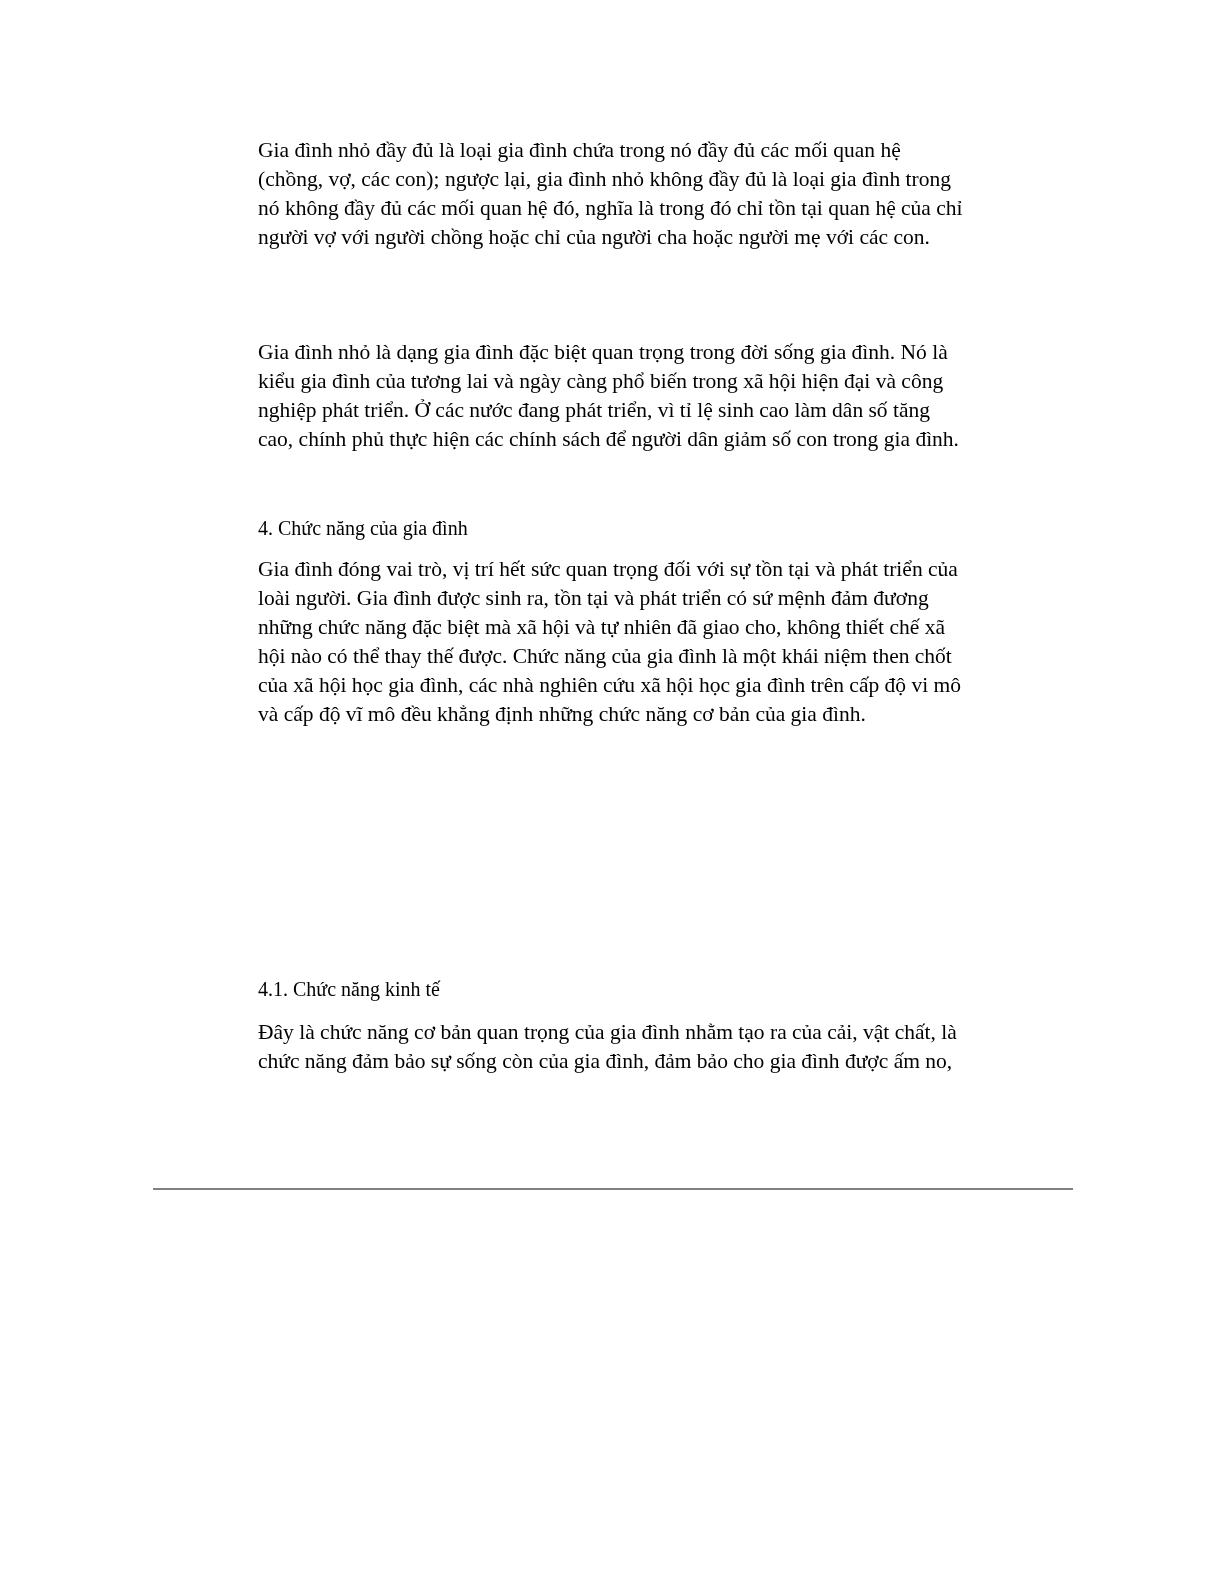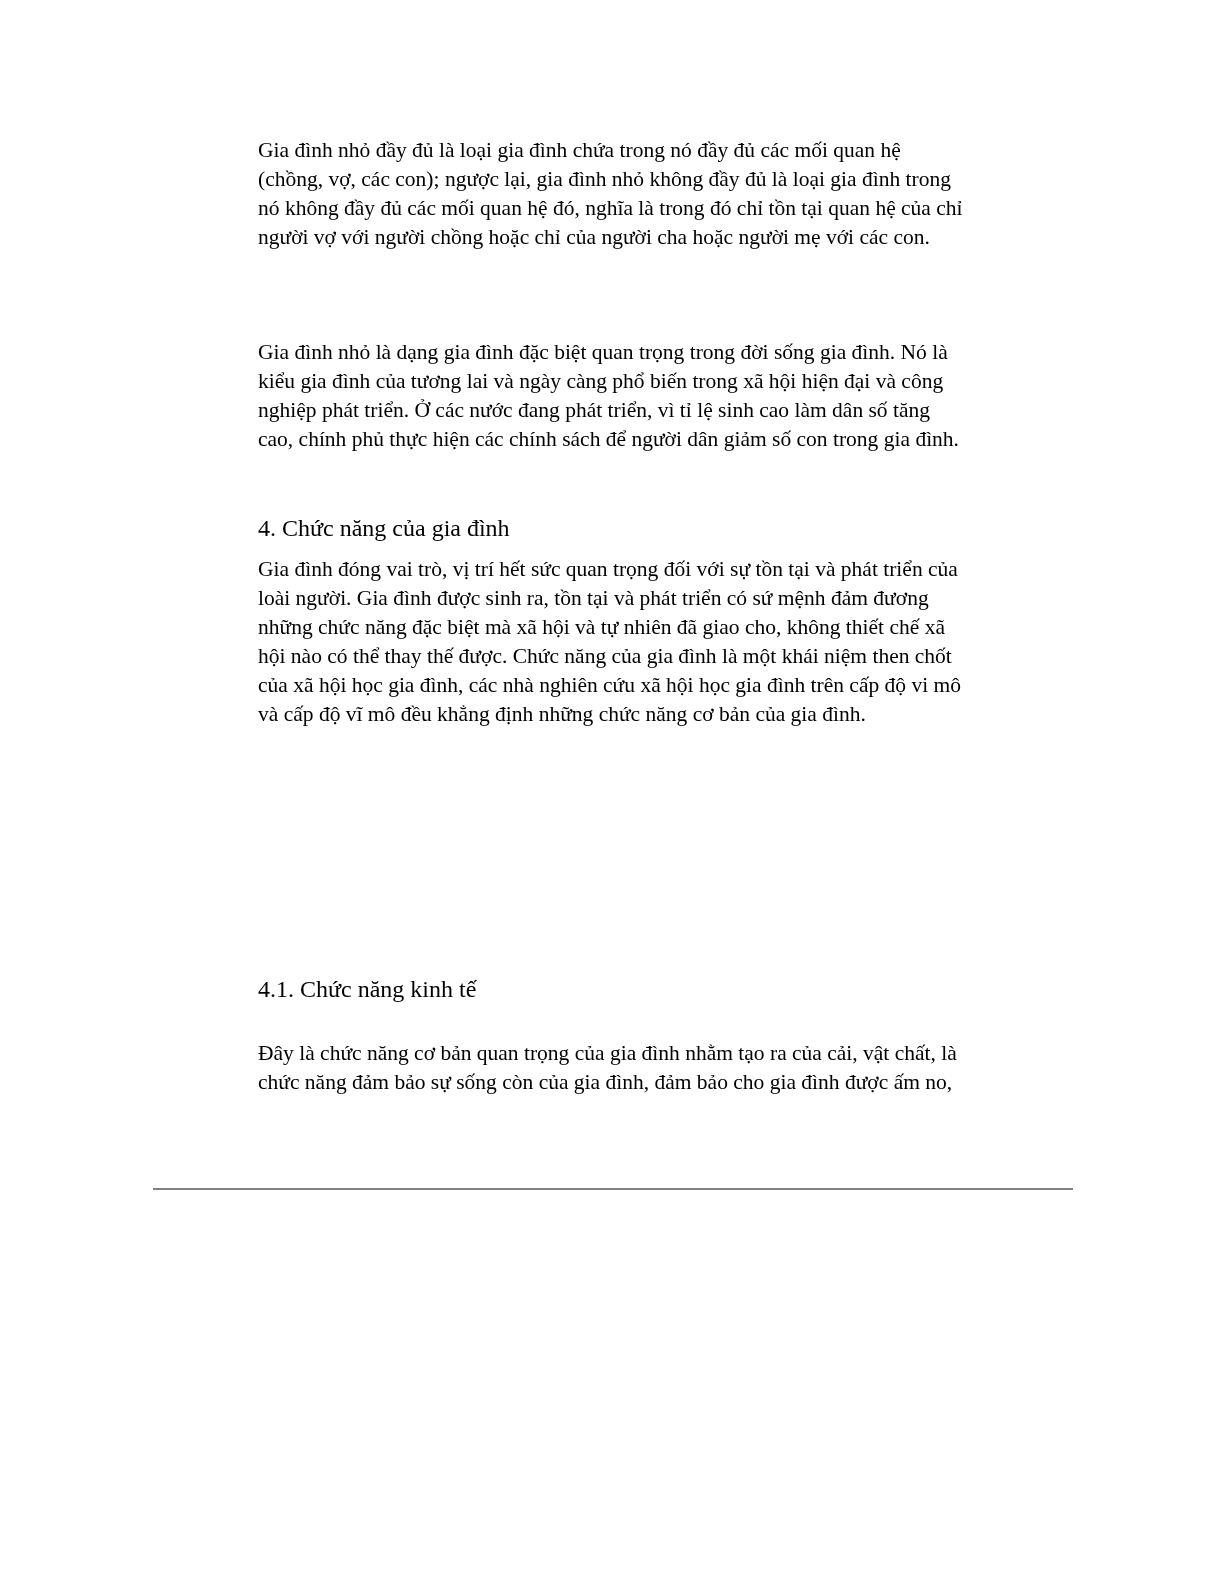--- a/index.html
+++ b/index.html
@@ -27,21 +27,21 @@
     width: 712px;
     margin: 0;
     color: #000000;
     font-size: 21.5px;
     line-height: 29px;
     font-weight: normal;
     text-align: left;
     letter-spacing: 0;
   }
   .heading {
-    font-size: 24px;
+    font-size: 20px;
     line-height: 29px;
     font-weight: normal;
   }
   .divider {
     position: absolute;
     left: 153px;
     top: 1188px;
     width: 920px;
     height: 2px;
     background: #808080;
@@ -59,17 +59,17 @@
 
   <p class="block" style="top: 294px; margin-top: 44px;">Gia đình nhỏ là dạng gia đình đặc biệt quan trọng trong đời sống gia đình. Nó là kiểu gia đình của tương lai và ngày càng phổ biến trong xã hội hiện đại và công nghiệp phát triển. Ở các nước đang phát triển, vì tỉ lệ sinh cao làm dân số tăng cao, chính phủ thực hiện các chính sách để người dân giảm số con trong gia đình.</p>
 
   <h2 class="block heading" style="top: 514px;">4. Chức năng của gia đình</h2>
 
   <p class="block" style="top: 555px;">Gia đình đóng vai trò, vị trí hết sức quan trọng đối với sự tồn tại và phát triển của loài người. Gia đình được sinh ra, tồn tại và phát triển có sứ mệnh đảm đương những chức năng đặc biệt mà xã hội và tự nhiên đã giao cho, không thiết chế xã hội nào có thể thay thế được. Chức năng của gia đình là một khái niệm then chốt của xã hội học gia đình, các nhà nghiên cứu xã hội học gia đình trên cấp độ vi mô và cấp độ vĩ mô đều khẳng định những chức năng cơ bản của gia đình.</p>
 
 
   <h2 class="block heading" style="top: 954px; margin-top: 21px;">4.1. Chức năng kinh tế</h2>
 
-  <p class="block" style="top: 1039px;">Đây là chức năng cơ bản quan trọng của gia đình nhằm tạo ra của cải, vật chất, là chức năng đảm bảo sự sống còn của gia đình, đảm bảo cho gia đình được ấm no,</p>
+  <p class="block" style="top: 1018px;">Đây là chức năng cơ bản quan trọng của gia đình nhằm tạo ra của cải, vật chất, là chức năng đảm bảo sự sống còn của gia đình, đảm bảo cho gia đình được ấm no,</p>
 
   <hr class="divider">
 
 </div>
 
 </body></html>

